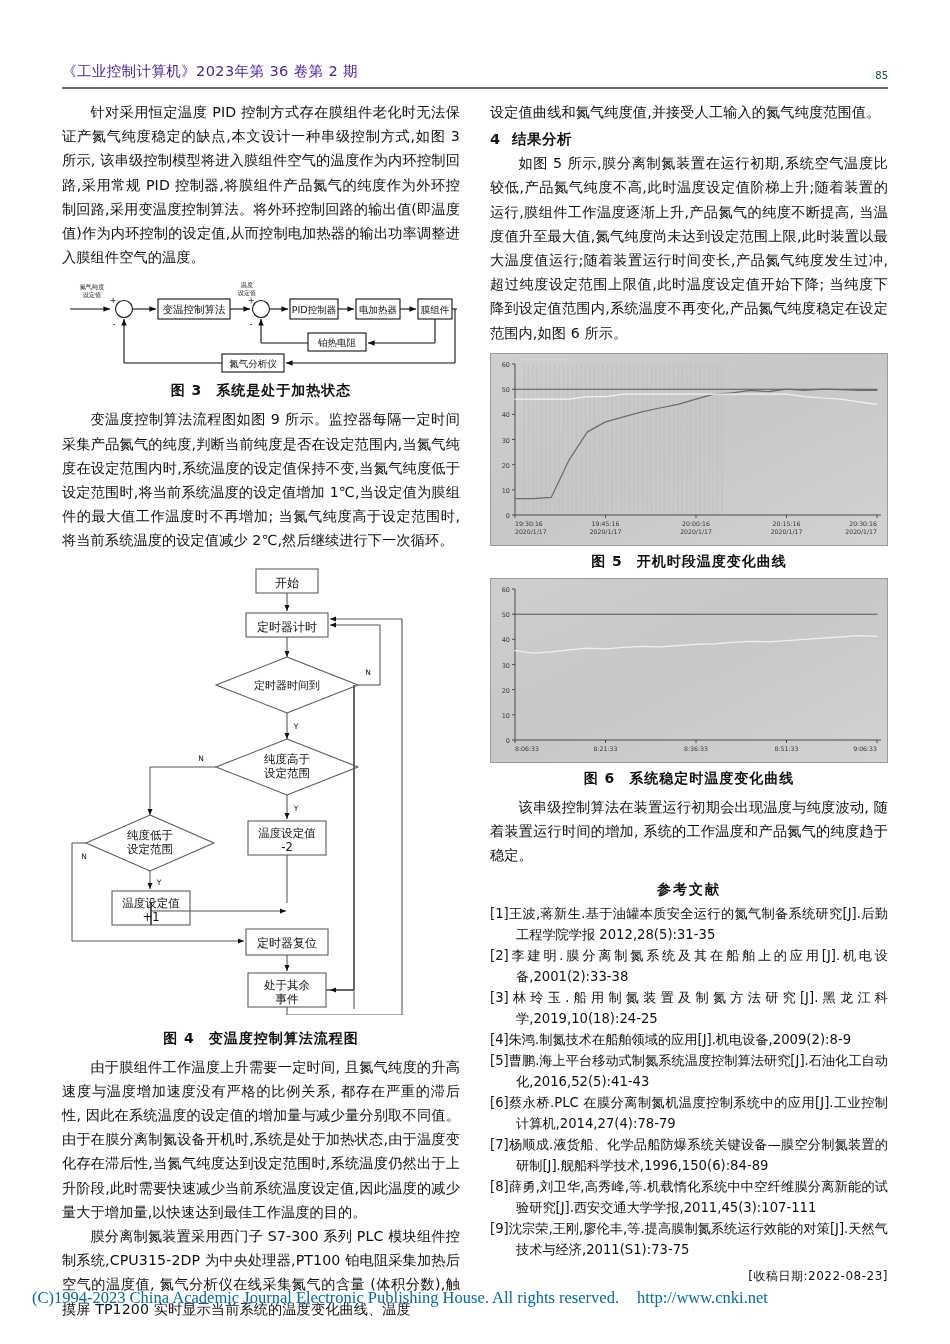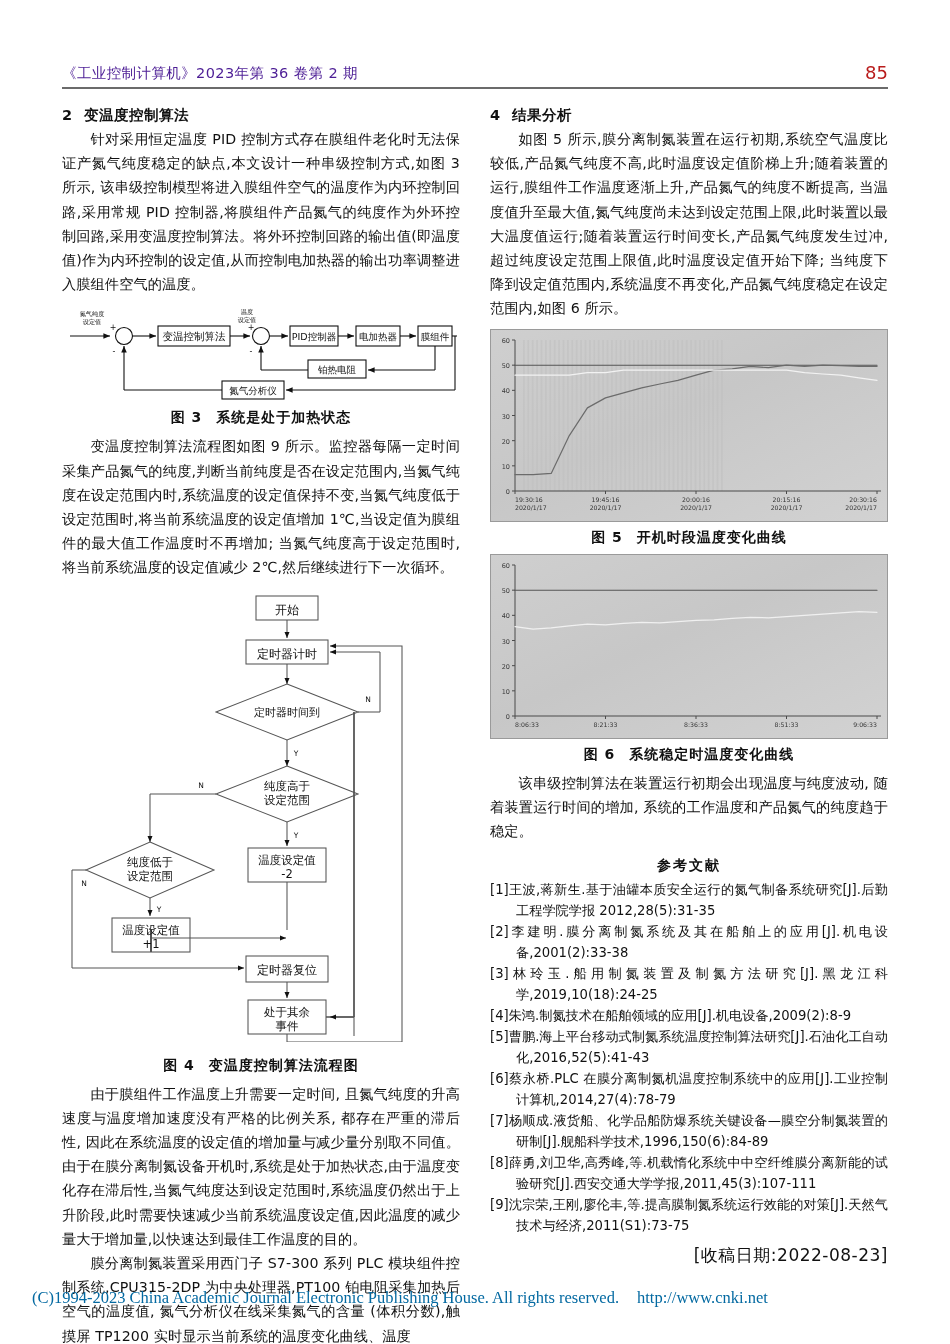--- a/index.html
+++ b/index.html
@@ -12,21 +12,21 @@
     overflow:hidden;
   }
   .page{position:absolute;inset:0;}
 
   
   .header{
     position:absolute;left:62px;top:62px;width:826px;
     display:flex;align-items:flex-end;justify-content:space-between;
   }
   .header-title{font-size:14.5px;letter-spacing:.4px;color:#4c1d95;}
-  .header-page{font-size:18px;color:#b91c1c;}
+  .header-page{font-size:10px;color:#14532d;}
   .header-rule{
     position:absolute;left:62px;top:87px;width:826px;height:2px;background:#6b6b6b;
   }
 
   
   .col{position:absolute;top:100px;width:398px;}
   .col-left{left:62px;}
   .col-right{left:490px;}
 
   .h2{
@@ -61,21 +61,21 @@
 
   
   .ref-title{
     font-size:14px;font-weight:bold;text-align:center;margin:14px 0 4px 0;letter-spacing:2px;
   }
   .ref{
     font-size:13.2px;line-height:21px;margin:0;
     padding-left:26px;text-indent:-26px;
     text-align:justify;
   }
-  .recv{font-size:17px;text-align:right;margin-top:8px;letter-spacing:.5px;}
+  .recv{font-size:12px;text-align:right;margin-top:8px;letter-spacing:.5px;}
 
   
   .footer{
     position:absolute;left:32px;top:1288px;width:880px;
     font-family:"Liberation Serif","DejaVu Serif",serif;
     font-size:16.5px;color:#0369a1;white-space:nowrap;
   }
   .footer .url{margin-left:18px;}
 </style>
 </head>
@@ -84,23 +84,20 @@
 <div class="page">
 
   <div class="header">
     <div class="header-title">《工业控制计算机》2023年第 36 卷第 2 期</div>
     <div class="header-page">85</div>
   </div>
   <div class="header-rule"></div>
 
   <div class="col col-left">
 
-    <div class="h2">
-      <span class="num">2</span><span>变温度控制算法</span>
-    </div>
 
     <p class="body indent">针对采用恒定温度 PID 控制方式存在膜组件老化时无法保证产氮气纯度稳定的缺点,本文设计一种串级控制方式,如图 3 所示, 该串级控制模型将进入膜组件空气的温度作为内环控制回路,采用常规 PID 控制器,将膜组件产品氮气的纯度作为外环控制回路,采用变温度控制算法。将外环控制回路的输出值(即温度值)作为内环控制的设定值,从而控制电加热器的输出功率调整进入膜组件空气的温度。</p>
 
     <div class="fig3">
       <svg width="398" height="98" viewBox="0 0 398 98" xmlns="http://www.w3.org/2000/svg">
         <defs>
           <marker id="ah" markerWidth="7" markerHeight="7" refX="6" refY="2.5" orient="auto">
             <path d="M0,0 L6,2.5 L0,5 z" fill="#111"></path>
           </marker>
         </defs>
@@ -288,20 +285,21 @@
     </div>
 
     <p class="body indent">由于膜组件工作温度上升需要一定时间, 且氮气纯度的升高速度与温度增加速度没有严格的比例关系, 都存在严重的滞后性, 因此在系统温度的设定值的增加量与减少量分别取不同值。由于在膜分离制氮设备开机时,系统是处于加热状态,由于温度变化存在滞后性,当氮气纯度达到设定范围时,系统温度仍然出于上升阶段,此时需要快速减少当前系统温度设定值,因此温度的减少量大于增加量,以快速达到最佳工作温度的目的。</p>
 
 
     <p class="body indent">膜分离制氮装置采用西门子 S7-300 系列 PLC 模块组件控制系统,CPU315-2DP 为中央处理器,PT100 铂电阻采集加热后空气的温度值, 氮气分析仪在线采集氮气的含量 (体积分数),触摸屏 TP1200 实时显示当前系统的温度变化曲线、温度</p>
   </div>
 
   <div class="col col-right">
 
+    <p class="body">设定值曲线和氮气纯度值,并接受人工输入的氮气纯度范围值。</p>
 
     <div class="h2">
       <span class="num">4</span><span>结果分析</span>
     </div>
 
     <p class="body indent">如图 5 所示,膜分离制氮装置在运行初期,系统空气温度比较低,产品氮气纯度不高,此时温度设定值阶梯上升;随着装置的运行,膜组件工作温度逐渐上升,产品氮气的纯度不断提高, 当温度值升至最大值,氮气纯度尚未达到设定范围上限,此时装置以最大温度值运行;随着装置运行时间变长,产品氮气纯度发生过冲,超过纯度设定范围上限值,此时温度设定值开始下降; 当纯度下降到设定值范围内,系统温度不再变化,产品氮气纯度稳定在设定范围内,如图 6 所示。</p>
 
     <div class="shot" style="margin-top:8px;height:193px;">
       <svg id="chart5" width="396" height="191" viewBox="0 0 396 191" xmlns="http://www.w3.org/2000/svg">
           <defs>

